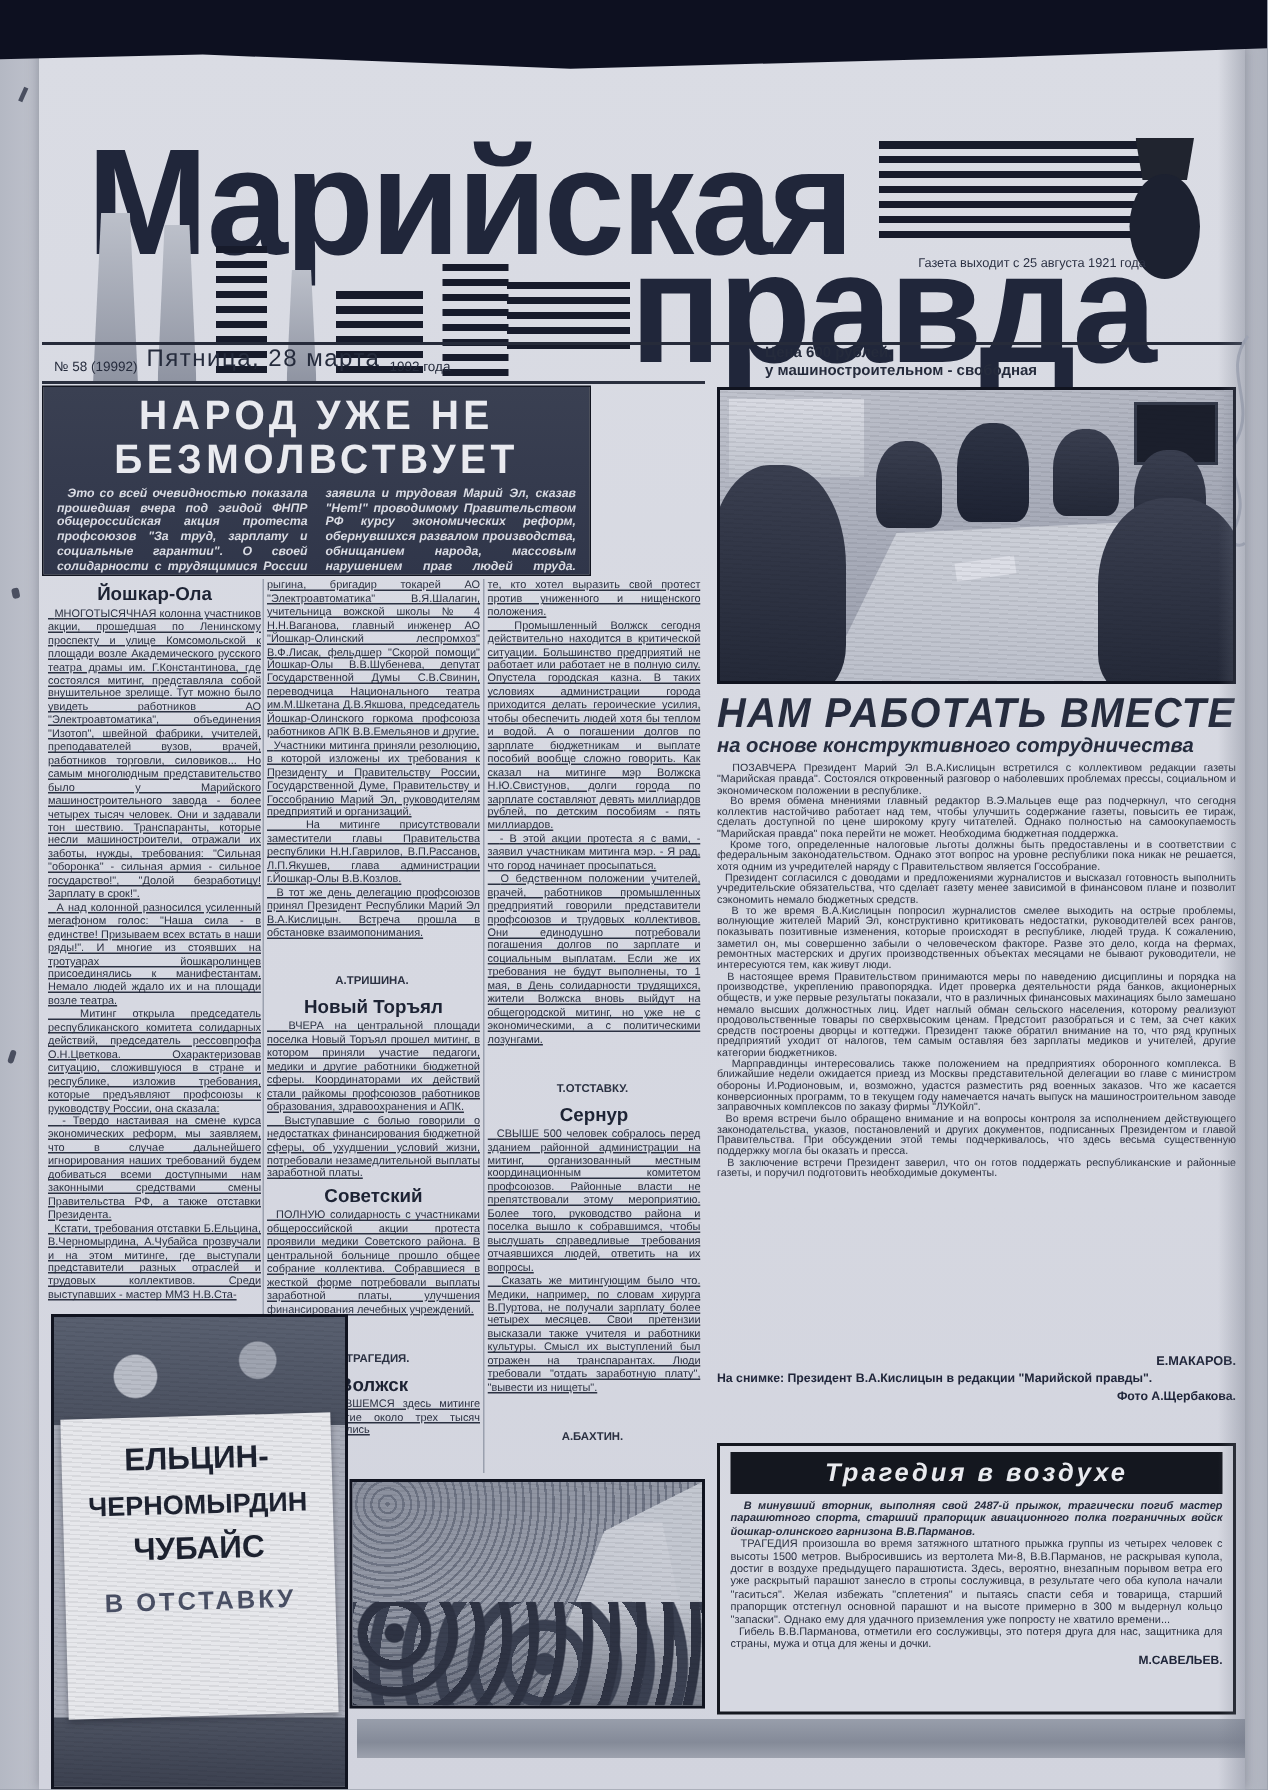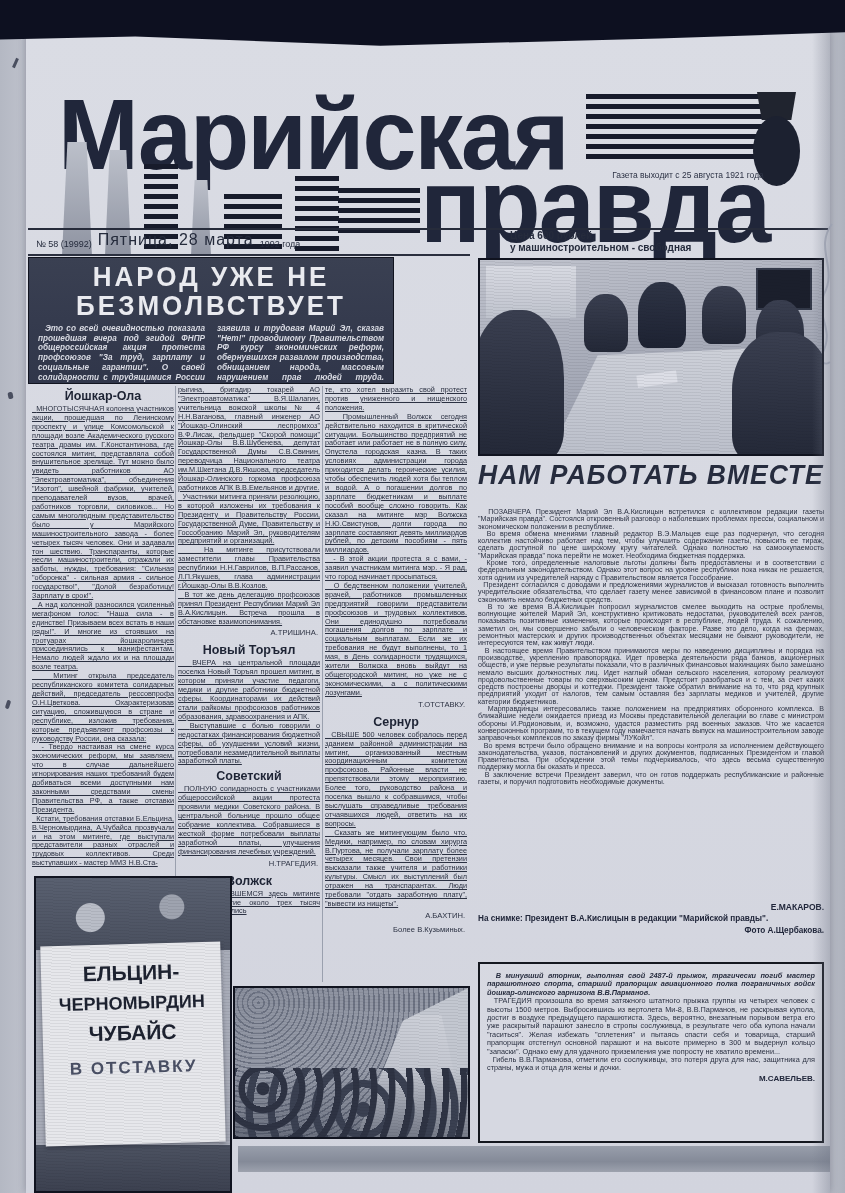--- a/index.html
+++ b/index.html
@@ -32,21 +32,21 @@
   .issue .big{font-size:16px;letter-spacing:1px;}
   .price{position:absolute;left:484px;top:200px;width:204px;text-align:left;font-size:10px;font-weight:600;color:#252b3c;line-height:12px;}
   
   .lead-box{position:absolute;left:2px;top:227px;width:366px;height:127px;background:linear-gradient(180deg,#3a4052,#30364a);border:1px solid #11141f;box-sizing:border-box;}
   .lead-h{color:#e9eaef;text-align:center;font-weight:bold;font-size:26px;line-height:28px;letter-spacing:3px;padding-top:5px;transform:scaleY(1.05);}
   .lead-intro{margin-top:5px;padding:0 9px;column-count:2;column-gap:12px;font-size:8.2px;line-height:9.7px;font-weight:600;font-style:italic;color:#d9dbe3;text-align:justify;white-space:pre-wrap;height:62px;overflow:hidden;}
   
   .col{position:absolute;top:356px;width:142px;overflow:hidden;color:#2b3142;}
   .body-t{font-size:7.3px;line-height:8.9px;text-align:justify;white-space:pre-wrap;text-decoration:underline;}
   .sec-h{text-align:center;font-weight:bold;font-size:12.5px;color:#1d2334;padding:3px 0 2px;}
-  .byl{text-align:right;font-weight:normal;font-size:7.6px;padding:2px 2px 3px 0;}
+  .byl{text-align:center;font-weight:bold;font-size:7.6px;padding:2px 2px 3px 0;margin-top:21px;}
   .colrule{position:absolute;top:356px;width:1px;height:596px;background:#9aa0ae;}
   
   .photo{position:absolute;border:2px solid #10131f;background:#a8acb8;overflow:hidden;box-sizing:border-box;}
   .grain{position:absolute;inset:0;background:repeating-linear-gradient(3deg,rgba(18,20,30,.07) 0 1px,rgba(0,0,0,0) 1px 3px);}
   
   .faces{position:absolute;left:0;top:0;right:0;height:72px;background:
      radial-gradient(circle at 28% 55%,#b9bdc7 0 14px,rgba(0,0,0,0) 15px),
      radial-gradient(circle at 70% 40%,#9ea3af 0 12px,rgba(0,0,0,0) 13px),
      linear-gradient(180deg,#596070,#4a505f);}
   .sign{position:absolute;left:7px;top:66px;right:7px;height:200px;background:#e6e7eb;transform:rotate(-1.6deg);box-shadow:0 2px 4px rgba(20,22,34,.4);text-align:center;color:#1d2230;padding-top:14px;box-sizing:border-box;}
@@ -213,34 +213,38 @@
       <div class="fig" style="left:104px;top:34px;width:44px;height:58px;"></div>
       <div class="fig" style="left:158px;top:22px;width:48px;height:66px;background:linear-gradient(180deg,#2e3445,#1d2232);"></div>
       <div class="fig" style="left:222px;top:26px;width:44px;height:58px;"></div>
       <div class="fig" style="left:276px;top:40px;width:48px;height:70px;"></div>
       <div class="fig" style="right:-10px;bottom:-8px;width:100px;height:130px;"></div>
       <div class="mt-paper"></div>
       <div class="grain"></div>
     </div>
 
     <div class="rt-head">НАМ РАБОТАТЬ ВМЕСТЕ</div>
+    <div class="rt-sub">на основе конструктивного сотрудничества</div>
     <div class="rt-body">  ПОЗАВЧЕРА Президент Марий Эл В.А.Кислицын встретился с коллективом редакции газеты "Марийская правда". Состоялся откровенный разговор о наболевших проблемах прессы, социальном и экономическом положении в республике.
   Во время обмена мнениями главный редактор В.Э.Мальцев еще раз подчеркнул, что сегодня коллектив настойчиво работает над тем, чтобы улучшить содержание газеты, повысить ее тираж, сделать доступной по цене широкому кругу читателей. Однако полностью на самоокупаемость "Марийская правда" пока перейти не может. Необходима бюджетная поддержка.
   Кроме того, определенные налоговые льготы должны быть предоставлены и в соответствии с федеральным законодательством. Однако этот вопрос на уровне республики пока никак не решается, хотя одним из учредителей наряду с Правительством является Госсобрание.
   Президент согласился с доводами и предложениями журналистов и высказал готовность выполнить учредительские обязательства, что сделает газету менее зависимой в финансовом плане и позволит сэкономить немало бюджетных средств.
   В то же время В.А.Кислицын попросил журналистов смелее выходить на острые проблемы, волнующие жителей Марий Эл, конструктивно критиковать недостатки, руководителей всех рангов, показывать позитивные изменения, которые происходят в республике, людей труда. К сожалению, заметил он, мы совершенно забыли о человеческом факторе. Разве это дело, когда на фермах, ремонтных мастерских и других производственных объектах месяцами не бывают руководители, не интересуются тем, как живут люди.
   В настоящее время Правительством принимаются меры по наведению дисциплины и порядка на производстве, укреплению правопорядка. Идет проверка деятельности ряда банков, акционерных обществ, и уже первые результаты показали, что в различных финансовых махинациях было замешано немало высших должностных лиц. Идет наглый обман сельского населения, которому реализуют продовольственные товары по сверхвысоким ценам. Предстоит разобраться и с тем, за счет каких средств построены дворцы и коттеджи. Президент также обратил внимание на то, что ряд крупных предприятий уходит от налогов, тем самым оставляя без зарплаты медиков и учителей, другие категории бюджетников.
   Марправдинцы интересовались также положением на предприятиях оборонного комплекса. В ближайшие недели ожидается приезд из Москвы представительной делегации во главе с министром обороны И.Родионовым, и, возможно, удастся разместить ряд военных заказов. Что же касается конверсионных программ, то в текущем году намечается начать выпуск на машиностроительном заводе заправочных комплексов по заказу фирмы "ЛУКойл".
   Во время встречи было обращено внимание и на вопросы контроля за исполнением действующего законодательства, указов, постановлений и других документов, подписанных Президентом и главой Правительства. При обсуждении этой темы подчеркивалось, что здесь весьма существенную поддержку могла бы оказать и пресса.
   В заключение встречи Президент заверил, что он готов поддержать республиканские и районные газеты, и поручил подготовить необходимые документы.</div>
     <div class="rt-byline">Е.МАКАРОВ.</div>
     <div class="rt-caption">На снимке: Президент В.А.Кислицын в редакции "Марийской правды".</div>
     <div class="rt-credit">Фото А.Щербакова.</div>
 
     <div class="trag">
+      <div class="trag-bar">
+        <span class="trag-title">Трагедия в воздухе</span>
+      </div>
       <div class="trag-intro">  В минувший вторник, выполняя свой 2487-й прыжок, трагически погиб мастер парашютного спорта, старший прапорщик авиационного полка пограничных войск йошкар-олинского гарнизона В.В.Парманов.</div>
       <div class="trag-body">  ТРАГЕДИЯ произошла во время затяжного штатного прыжка группы из четырех человек с высоты 1500 метров. Выбросившись из вертолета Ми-8, В.В.Парманов, не раскрывая купола, достиг в воздухе предыдущего парашютиста. Здесь, вероятно, внезапным порывом ветра его уже раскрытый парашют занесло в стропы сослуживца, в результате чего оба купола начали "гаситься". Желая избежать "сплетения" и пытаясь спасти себя и товарища, старший прапорщик отстегнул основной парашют и на высоте примерно в 300 м выдернул кольцо "запаски". Однако ему для удачного приземления уже попросту не хватило времени...
   Гибель В.В.Парманова, отметили его сослуживцы, это потеря друга для нас, защитника для страны, мужа и отца для жены и дочки.</div>
       <div class="trag-byl">М.САВЕЛЬЕВ.</div>
     </div>
 
     <div class="shadow-band"></div>
   </div>
 </div>
 

